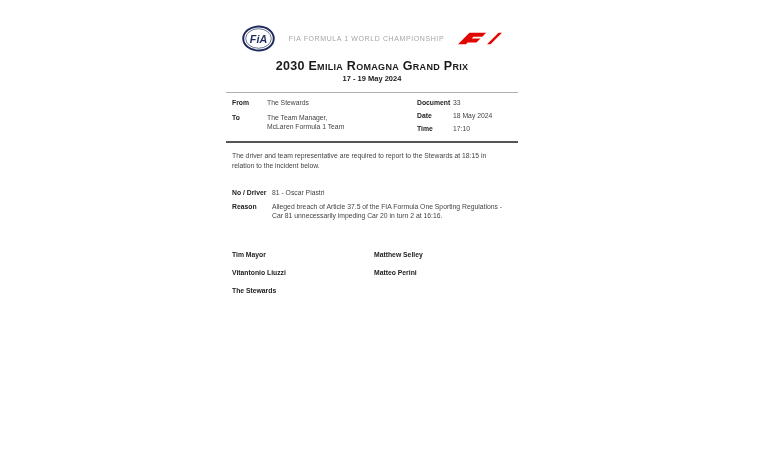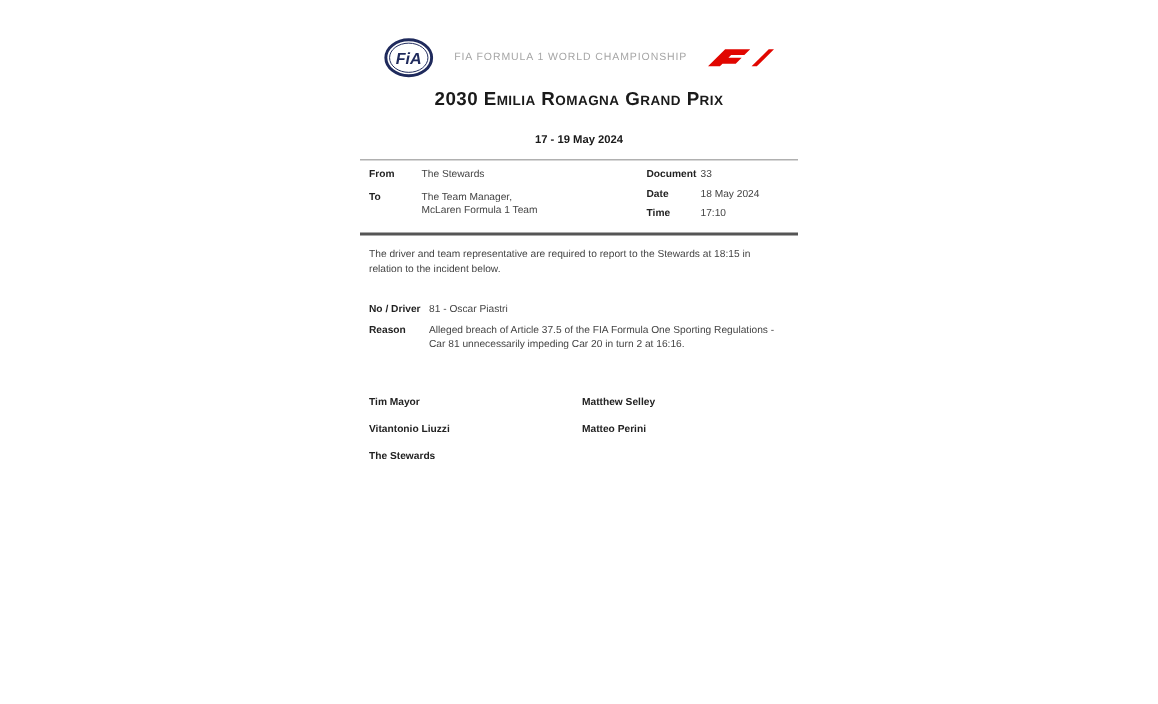--- a/index.html
+++ b/index.html
@@ -8,21 +8,21 @@
     position: relative;
     width: 772px;
     height: 469px;
     background: #ffffff;
     font-family: "Liberation Sans", sans-serif;
     color: #333;
     overflow: hidden;
   }
   .doc {
     position: absolute;
-    left: 240px;
+    left: 226px;
     top: 18px;
     width: 292px;
   }
   
   .logo-row {
     display: flex;
     align-items: center;
     justify-content: space-between;
     padding: 6px 16px 0 16px;
     height: 34px;
@@ -42,21 +42,21 @@
     font-weight: bold;
     font-variant: small-caps;
     letter-spacing: 0.3px;
     color: #1a1a1a;
   }
   .event-dates {
     text-align: center;
     font-size: 7.5px;
     font-weight: bold;
     color: #1a1a1a;
-    margin-top: 15px;
+    margin-top: 1px;
   }
   .rule-thin {
     margin-top: 9px;
     border: none;
     border-top: 1px solid #b0b0b0;
     height: 0;
   }
   .rule-thick {
     border: none;
     height: 2px;

